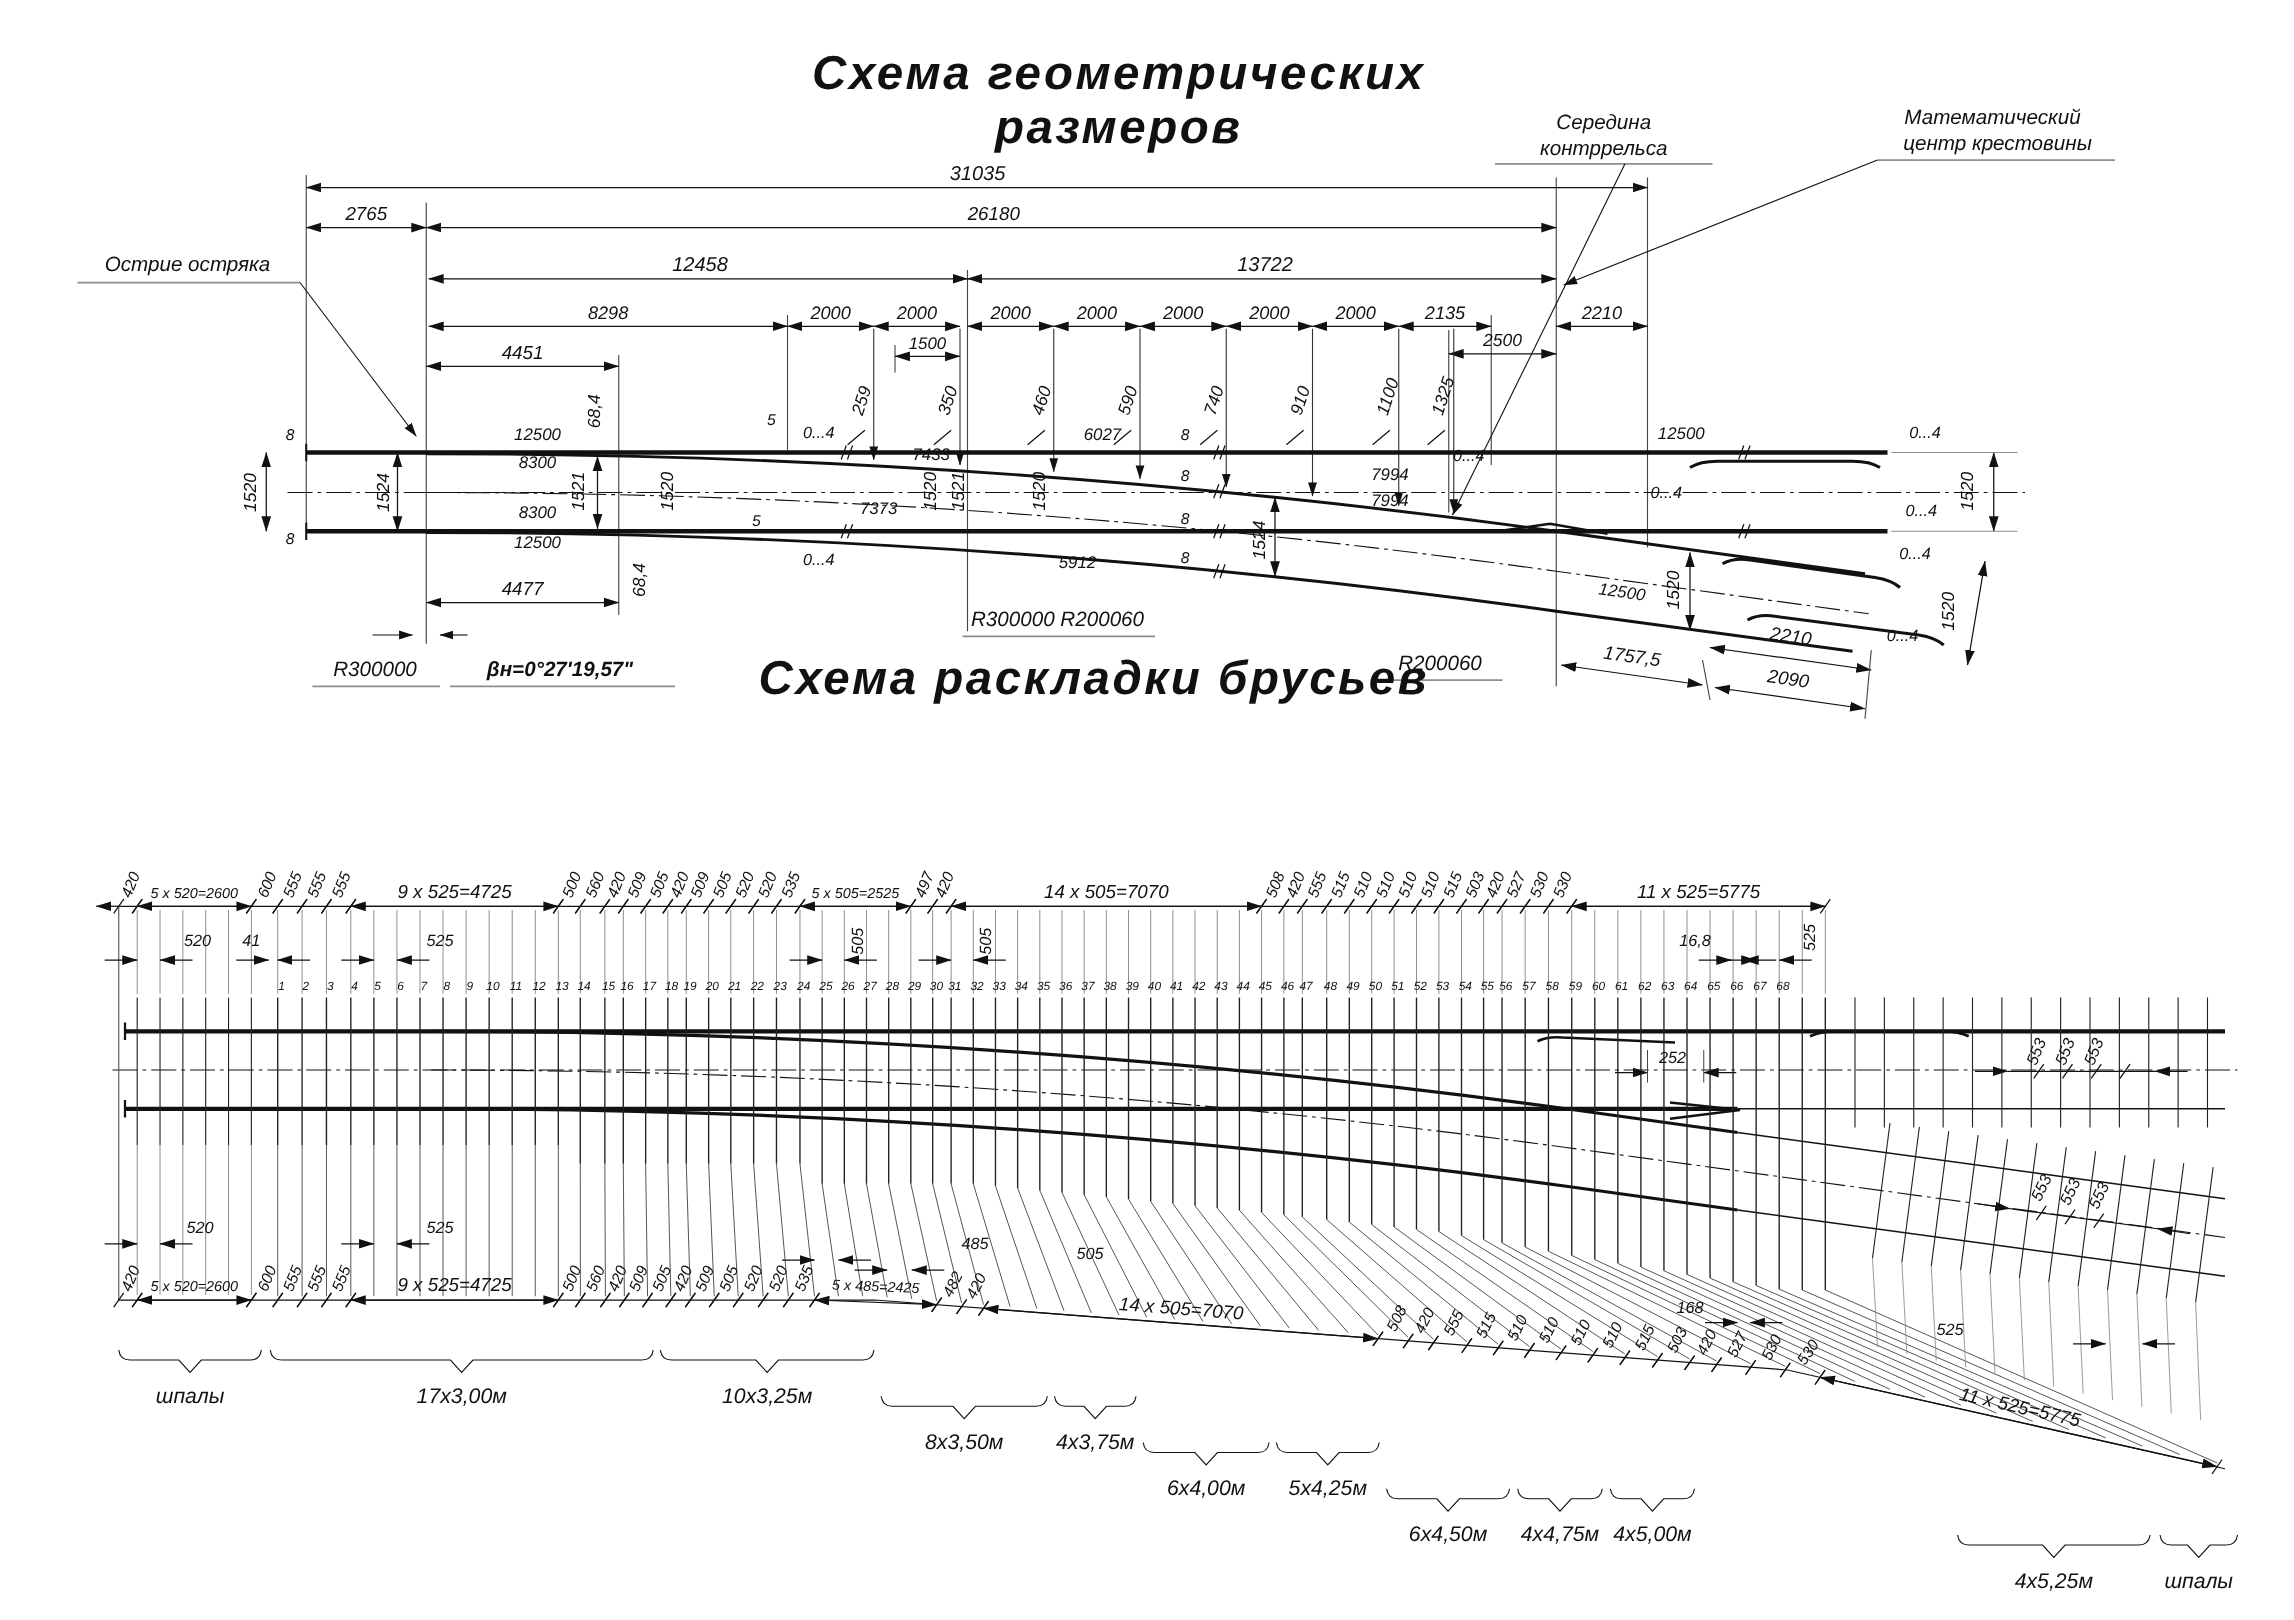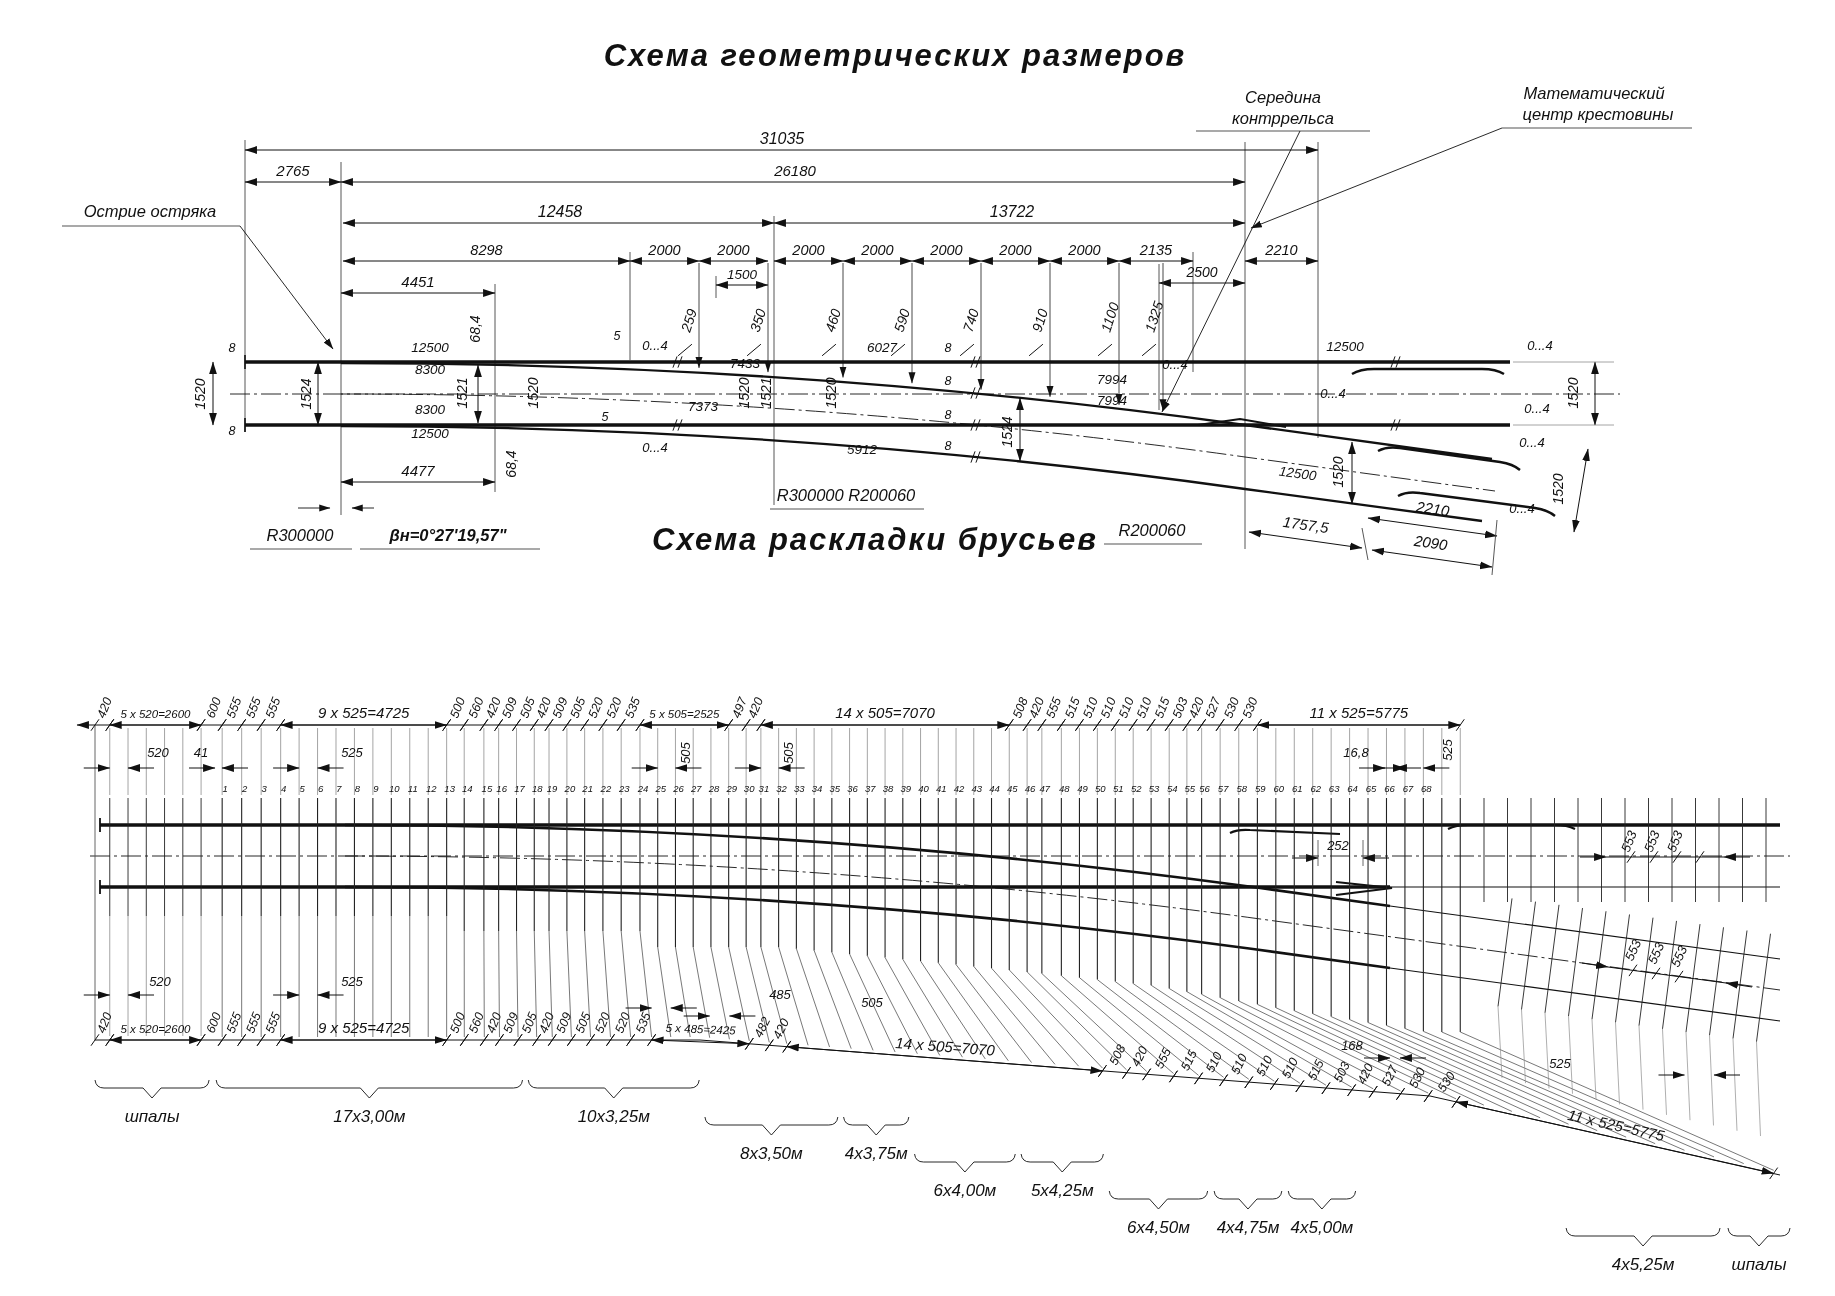--- a/index.html
+++ b/index.html
@@ -1,18 +1,18 @@
 <!DOCTYPE html>
 <html><head>
 <meta charset="utf-8">
 <style>
   html,body{margin:0;padding:0;background:#fff;}
   #sheet{position:relative;width:1835px;height:1296px;background:#fff;overflow:hidden;
          font-family:"Liberation Sans",sans-serif;}
-  .dtitle{position:absolute;font-style:italic;font-weight:bold;font-size:31px;color:#111;
+  .dtitle{position:absolute;font-style:italic;font-weight:bold;font-size:38px;color:#111;
           text-align:center;letter-spacing:2px;}
   #t-top{left:555px;top:38px;width:680px;}
   #t-bot{left:555px;top:522px;width:640px;}
   svg text{fill:#111;}
 </style>
 </head>
 <body>
 
 <div id="sheet">
   <div id="t-top" class="dtitle">Схема геометрических размеров</div>

